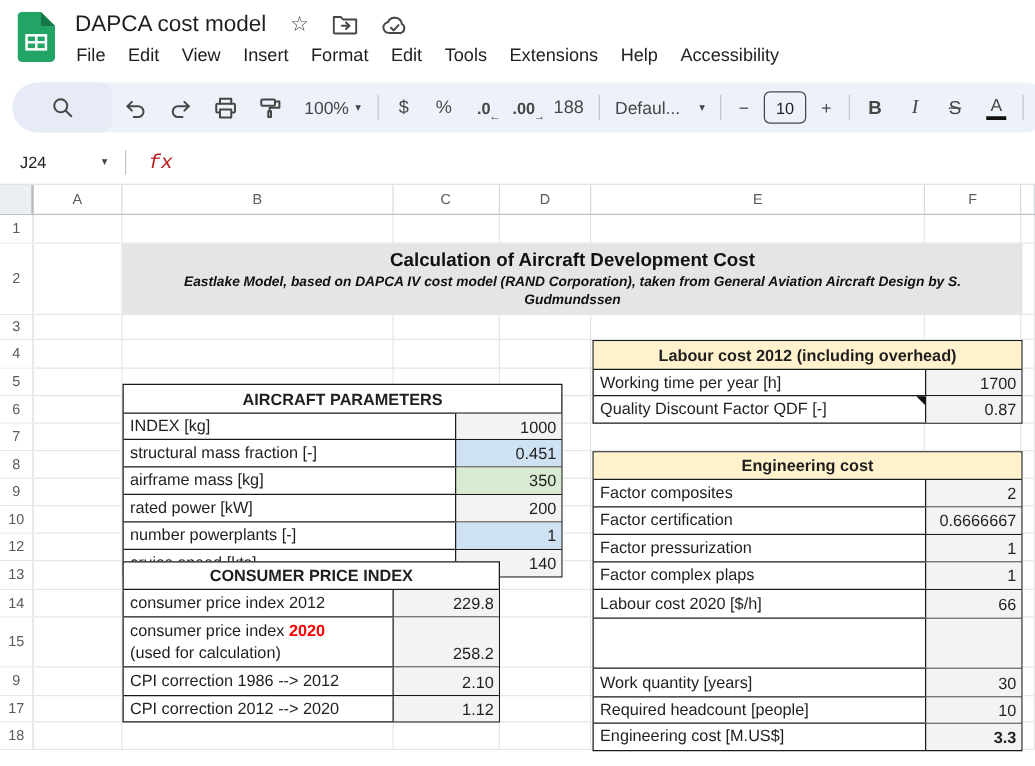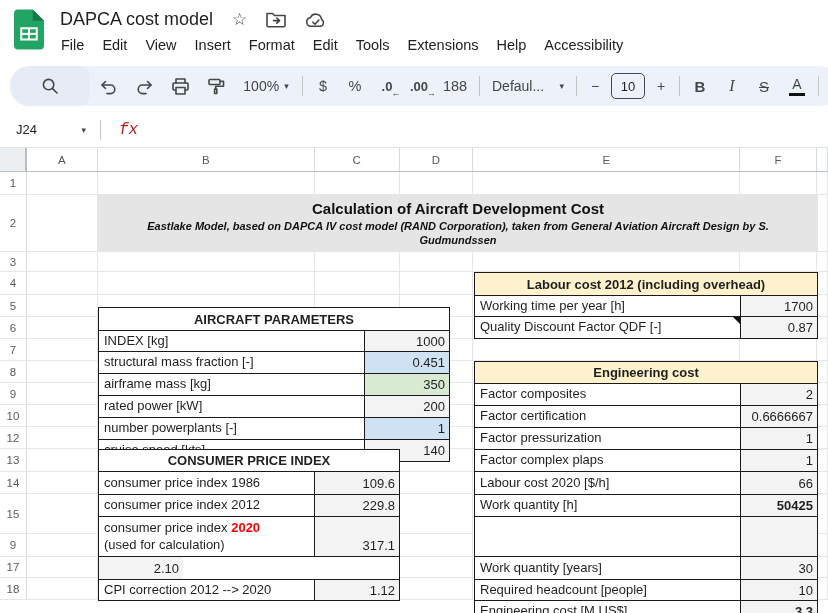--- a/index.html
+++ b/index.html
@@ -426,35 +426,32 @@
       <div class="trow" style="height:22px">
           <div class="lbl">cruise speed [kts]</div>
           <div class="vcell w-left bg-gray">140</div>
         </div>
     </div>
 
     <div class="ovl tbl" style="left:98px; top:277px; width:302px;">
       <div class="trow" style="height:21px">
           <div class="thead">CONSUMER PRICE INDEX</div>
         </div>
-      <div class="trow" style="height:23px">
-          <div class="lbl">consumer price index 1986</div>
-          <div class="vcell w-left bg-gray">109.6</div>
-        </div>
       <div class="trow" style="height:22px">
           <div class="lbl">consumer price index 2012</div>
           <div class="vcell w-left bg-gray">229.8</div>
         </div>
       <div class="trow" style="height:40px">
         <div class="lbl">
             <span><span>consumer price index </span><span class="red">2020</span><br><span>(used for calculation)</span></span>
           </div>
-        <div class="vcell w-left bg-gray" style="align-items:flex-end; padding-bottom:3px">317.1</div>
+        <div class="vcell w-left bg-gray" style="align-items:flex-end; padding-bottom:3px">258.2</div>
       </div>
       <div class="trow" style="height:23px">
+          <div class="lbl">CPI correction 1986 --&gt; 2012</div>
           <div class="vcell w-left bg-gray">2.10</div>
         </div>
       <div class="trow" style="height:21px">
           <div class="lbl">CPI correction 2012 --&gt; 2020</div>
           <div class="vcell w-left bg-gray">1.12</div>
         </div>
     </div>
 
     <div class="ovl tbl" style="left:474px; top:100px; width:344px;">
       <div class="trow bg-cream" style="height:22px">
@@ -490,24 +487,20 @@
           <div class="vcell w-right bg-gray">1</div>
         </div>
       <div class="trow" style="height:22px">
           <div class="lbl">Factor complex plaps</div>
           <div class="vcell w-right bg-gray">1</div>
         </div>
       <div class="trow" style="height:23px">
           <div class="lbl">Labour cost 2020 [$/h]</div>
           <div class="vcell w-right bg-gray">66</div>
         </div>
-      <div class="trow" style="height:22px">
-          <div class="lbl">Work quantity [h]</div>
-          <div class="vcell w-right bg-gray vb">50425</div>
-        </div>
       <div class="trow" style="height:40px">
           <div class="lbl"></div>
           <div class="vcell w-right bg-gray"></div>
         </div>
       <div class="trow" style="height:23px">
           <div class="lbl">Work quantity [years]</div>
           <div class="vcell w-right bg-gray">30</div>
         </div>
       <div class="trow" style="height:21px">
           <div class="lbl">Required headcount [people]</div>

